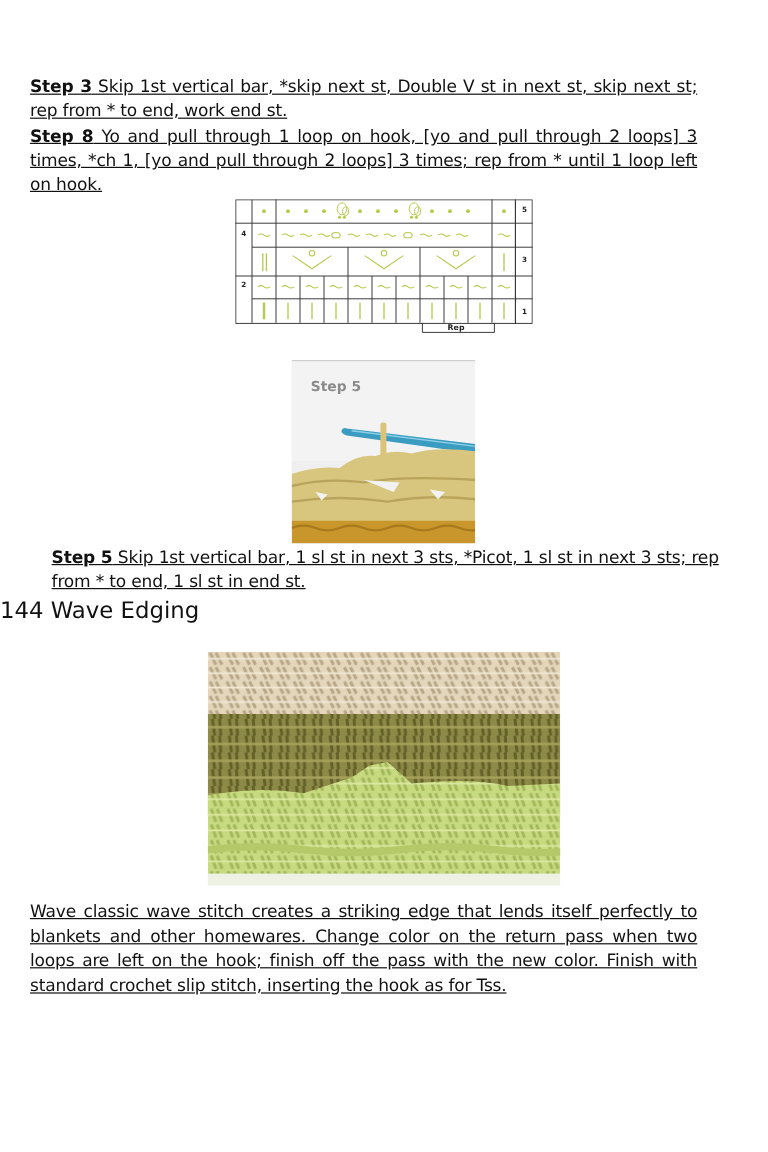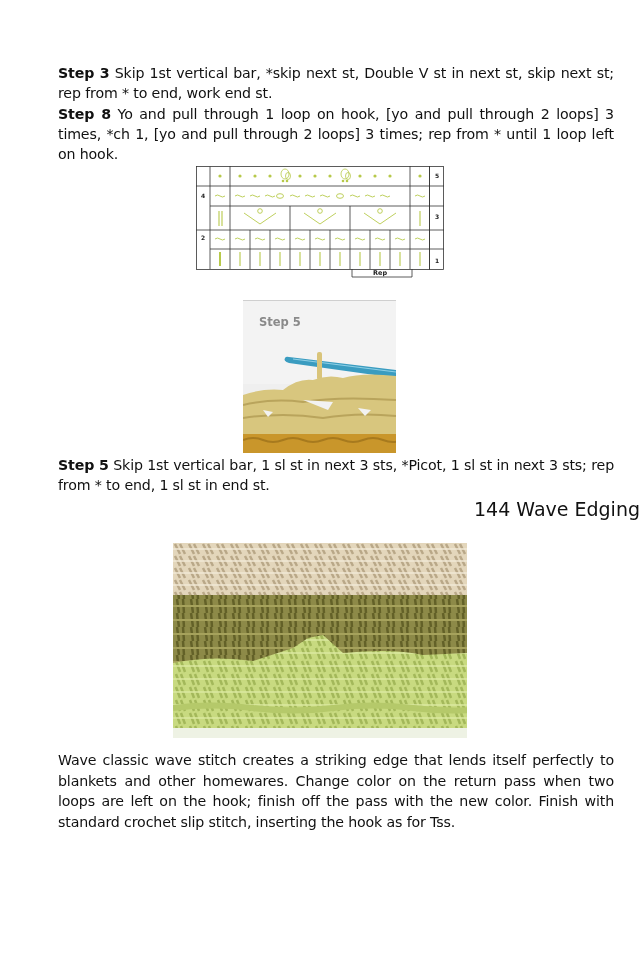--- a/index.html
+++ b/index.html
@@ -1,21 +1,21 @@
 <!DOCTYPE html>
 <html><head>
 <meta charset="utf-8">
 <style>
   html, body { margin: 0; padding: 0; background: #ffffff; }
   body { width: 640px; height: 960px; position: relative; overflow: hidden;
          font-family: "DejaVu Sans", sans-serif; color: #111; }
-  .para { position: absolute; left: 58px; width: 556px; font-size: 14.2px; line-height: 20px;
-          text-align: justify; letter-spacing: -0.15px; }
+  .para { position: absolute; left: 25px; width: 556px; font-size: 14.2px; line-height: 20px;
+          text-align: justify; letter-spacing: -0.15px; text-decoration: underline; }
   .step-label { font-weight: bold; }
-  .title { position: absolute; left: 0; width: 640px; top: 497px; text-align: right;
+  .title { position: absolute; left: 0; width: 640px; top: 497px; text-align: left;
            font-size: 19px; line-height: 24px; }
   
   .chart { position: absolute; left: 196px; top: 166px; width: 248px; height: 112px; }
   .chart svg { position: absolute; left: 0; top: 0; }
   .rowlabel { position: absolute; font-size: 6px; font-weight: bold; color: #222; font-family: "DejaVu Sans", sans-serif; }
   .rep-label { position: absolute; font-size: 6.5px; font-weight: bold; color: #222; }
   
   .photo { position: absolute; overflow: hidden; }
   .step5-photo { left: 243px; top: 300px; width: 153px; height: 153px;
                  background: linear-gradient(#f3f3f3 0 55%, #efefef 55% 100%); }
@@ -172,21 +172,21 @@
     <path d="M0 118 Q40 112 80 118 Q115 112 153 116" stroke="#b9a45c" stroke-width="2" fill="none"></path>
     <path d="M60 100 L90 102 L85 110 Z" fill="#f2f2f2"></path>
     <path d="M20 110 L30 112 L25 117 Z" fill="#f2f2f2"></path>
     <path d="M115 108 L128 110 L122 116 Z" fill="#f2f2f2"></path>
 
     <rect x="0" y="134" width="153" height="19" fill="#c9962b"></rect>
     <path d="M0 140 Q10 136 20 140 T40 140 T60 140 T80 140 T100 140 T120 140 T140 140 T160 140" stroke="#a77a1e" stroke-width="2" fill="none"></path>
   </svg>
 </div>
 
-<div class="para" style="top:455px;">
+<div class="para" style="top:455px;margin-left:18px;">
   <span class="step-label">Step 5</span><span> Skip 1st vertical bar, 1 sl st in next 3 sts, *Picot, 1 sl st in next 3 sts; rep from * to end, 1 sl st in end st.</span>
 </div>
 
 <div class="title">144 Wave Edging</div>
 
 <div class="photo wave-photo">
   <svg width="294" height="195" viewBox="0 0 294 195">
     <defs>
       <pattern id="knitBeige" width="14" height="12" patternUnits="userSpaceOnUse">
         <rect width="14" height="12" fill="#e3d6bb"></rect>

